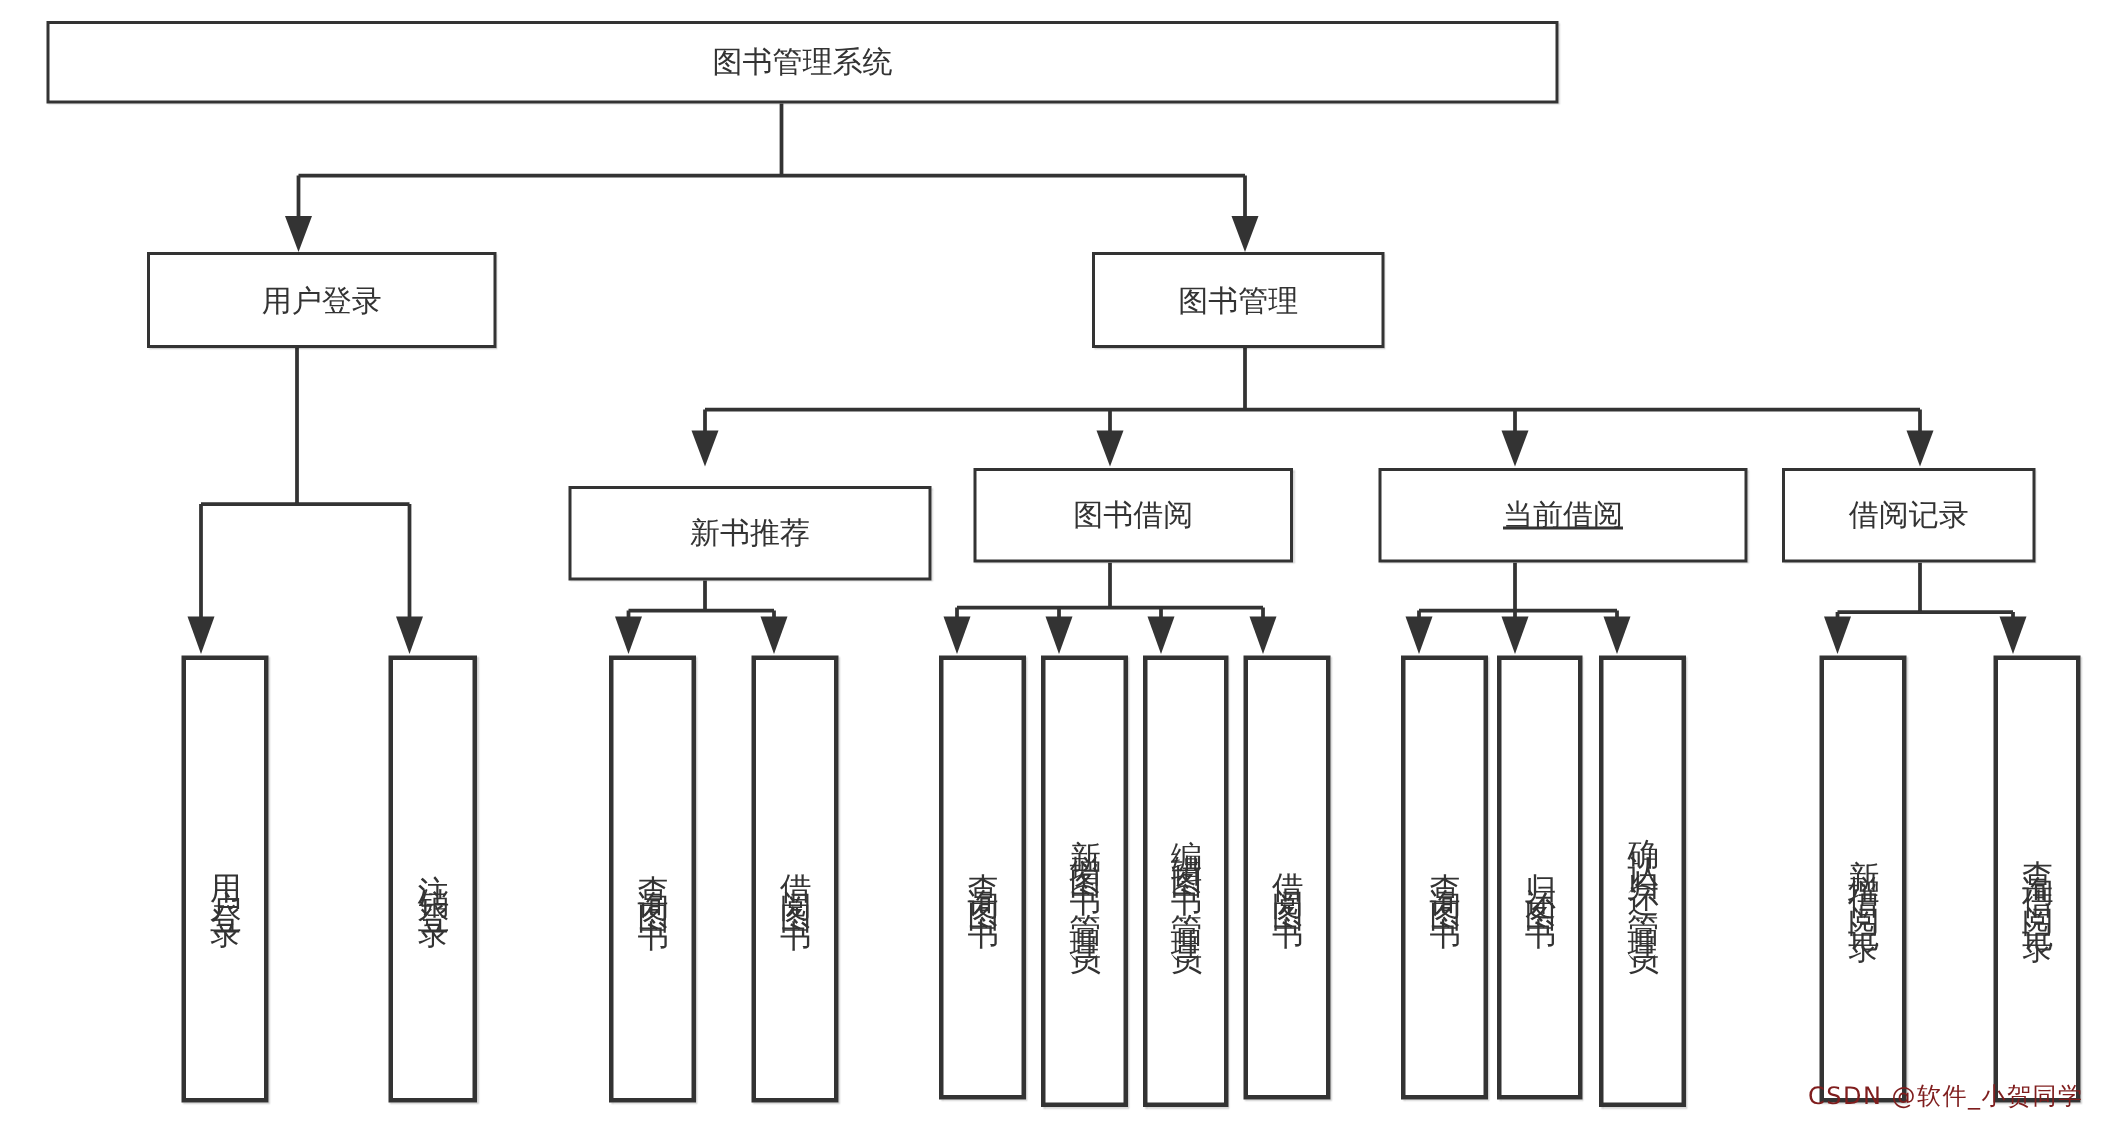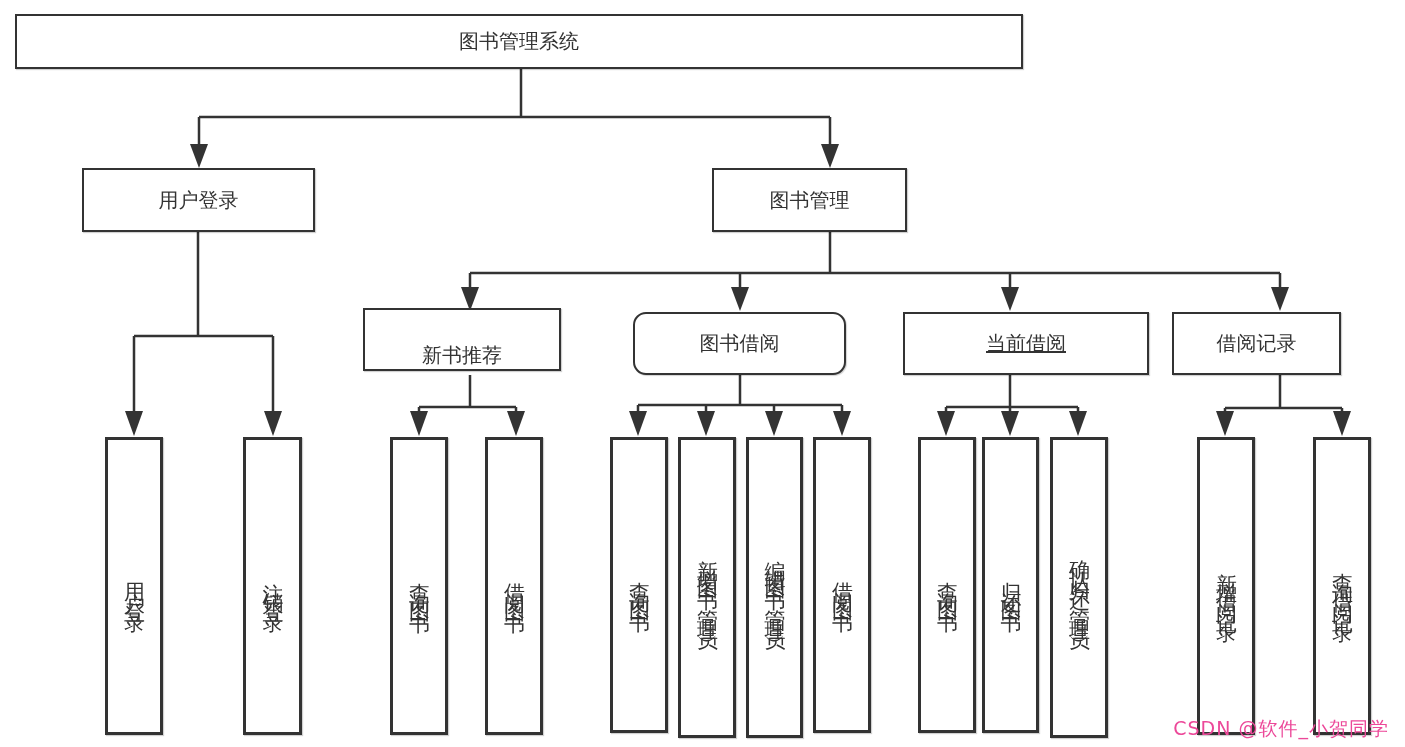--- a/index.html
+++ b/index.html
@@ -8,30 +8,31 @@
     font-family:"DejaVu Sans","Liberation Sans",sans-serif;
     overflow:hidden;
   }
   .connectors{position:absolute;left:0;top:0;width:1405px;height:747px;}
   .box{
     position:absolute;box-sizing:border-box;
     border:2px solid #333333;background:#ffffff;
     display:flex;align-items:center;justify-content:center;
     color:#333333;font-size:20px;
     box-shadow:1px 1px 1px rgba(0,0,0,0.18);
+    margin-left:16px;
   }
   .leaf{border-width:3px;}
   .leaf .vtext{
     writing-mode:vertical-rl;text-orientation:mixed;
     font-size:21px;letter-spacing:10px;color:#333333;
     line-height:1.1;white-space:nowrap;
   }
   .watermark{
     position:absolute;right:16px;bottom:5px;
-    font-size:19px;color:#ec4899;letter-spacing:1px;text-align:right;
+    font-size:16px;color:#7f1d1d;letter-spacing:1px;text-align:right;
   }
 </style>
 </head>
 <body>
 
 <div class="stage">
 
   <svg class="connectors" viewBox="0 0 1405 747" xmlns="http://www.w3.org/2000/svg">
     <g stroke="#333333" stroke-width="2.5" fill="none">
 
@@ -79,24 +80,24 @@
     <span>图书管理系统</span>
   </div>
 
   <div class="box" style="left:82px;top:168px;width:233px;height:64px;">
     <span>用户登录</span>
   </div>
   <div class="box" style="left:712px;top:168px;width:195px;height:64px;">
     <span>图书管理</span>
   </div>
 
-  <div class="box" style="left:363px;top:308px;width:198px;height:63px;align-items:flex-end;">
+  <div class="box" style="left:363px;top:324px;width:242px;height:63px;">
     <span>新书推荐</span>
   </div>
-  <div class="box" style="left:633px;top:312px;width:213px;height:63px;border-radius:13px;">
+  <div class="box" style="left:633px;top:312px;width:213px;height:63px;">
     <span>图书借阅</span>
   </div>
   <div class="box" style="left:903px;top:312px;width:246px;height:63px;text-decoration:underline;">
     <span>当前借阅</span>
   </div>
   <div class="box" style="left:1172px;top:312px;width:169px;height:63px;">
     <span>借阅记录</span>
   </div>
 
   <div class="box leaf" style="left:105px;top:437px;width:58px;height:298px;">

